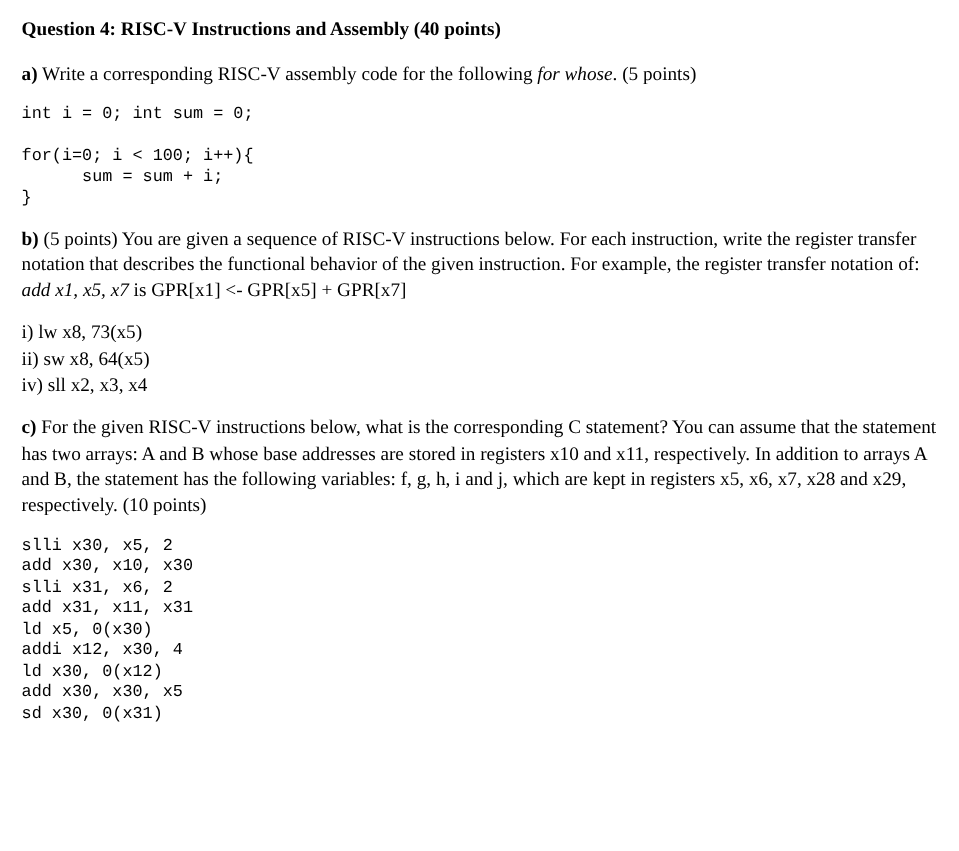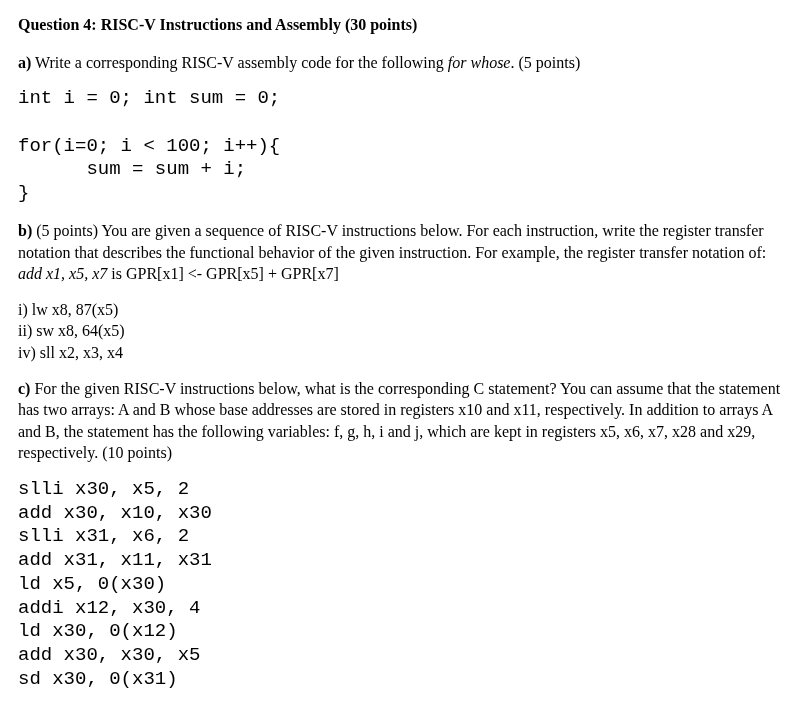--- a/index.html
+++ b/index.html
@@ -21,53 +21,53 @@
       font-weight: bold;
     }
     .italic {
       font-style: italic;
     }
     .para {
       margin-bottom: 14px;
     }
     .code-block {
       font-family: 'Courier New', Courier, monospace;
-      font-size: 19px;
+      font-size: 14px;
       white-space: pre;
       margin-bottom: 14px;
       line-height: 1.25;
     }
     .sublist {
       margin-bottom: 14px;
     }
     .sublist div {
       line-height: 1.35;
     }
   </style>
 </head>
 <body>
 
-<div class="question-title">Question 4: RISC-V Instructions and Assembly (30 points)</div>
+<div class="question-title">Question 4: RISC-V Instructions and Assembly (40 points)</div>
 
 <div class="para">
   <span class="part-label">a)</span><span> Write a corresponding RISC-V assembly code for the following </span><span class="italic">for whose</span><span>. (5 points)</span>
 </div>
 
 <div class="code-block">int i = 0; int sum = 0;
 
 for(i=0; i &lt; 100; i++){
       sum = sum + i;
 }</div>
 
 <div class="para">
   <span class="part-label">b)</span><span> (5 points) You are given a sequence of RISC-V instructions below. For each instruction, write the register transfer notation that describes the functional behavior of the given instruction. For example, the register transfer notation of: </span><span class="italic">add x1, x5, x7</span><span>  is GPR[x1] &lt;- GPR[x5] + GPR[x7]</span>
 </div>
 
 <div class="sublist">
-  <div>i) lw x8, 87(x5)</div>
+  <div>i) lw x8, 73(x5)</div>
   <div>ii) sw x8, 64(x5)</div>
   <div>iv) sll x2, x3, x4</div>
 </div>
 
 <div class="para">
   <span class="part-label">c)</span><span> For the given RISC-V instructions below, what is the corresponding C statement? You can assume that the statement has two arrays: A and B whose base addresses are stored in registers x10 and x11, respectively. In addition to arrays A and B, the statement has the following variables: f, g, h, i and j, which are kept in registers x5, x6, x7, x28 and x29, respectively.  (10 points)</span>
 </div>
 
 <div class="code-block">slli x30, x5, 2
 add x30, x10, x30

